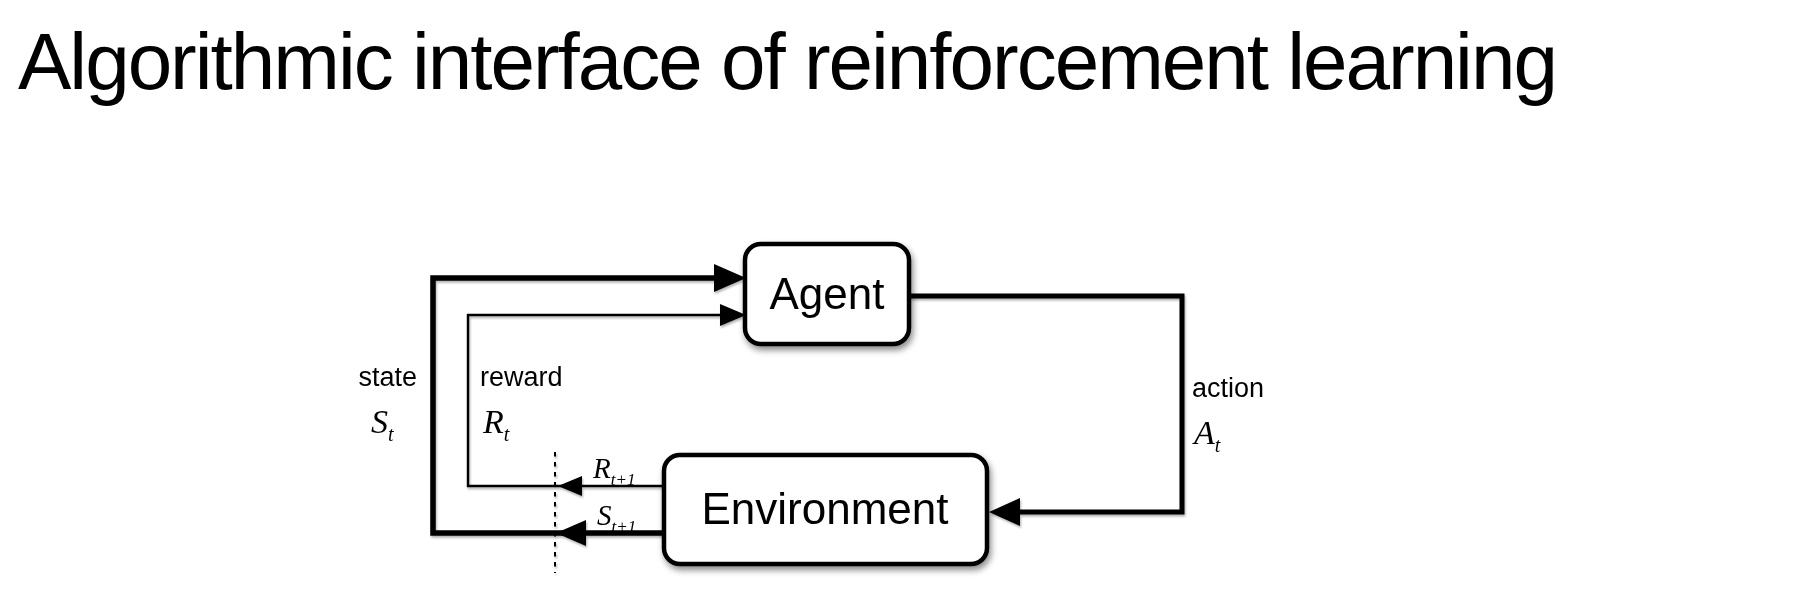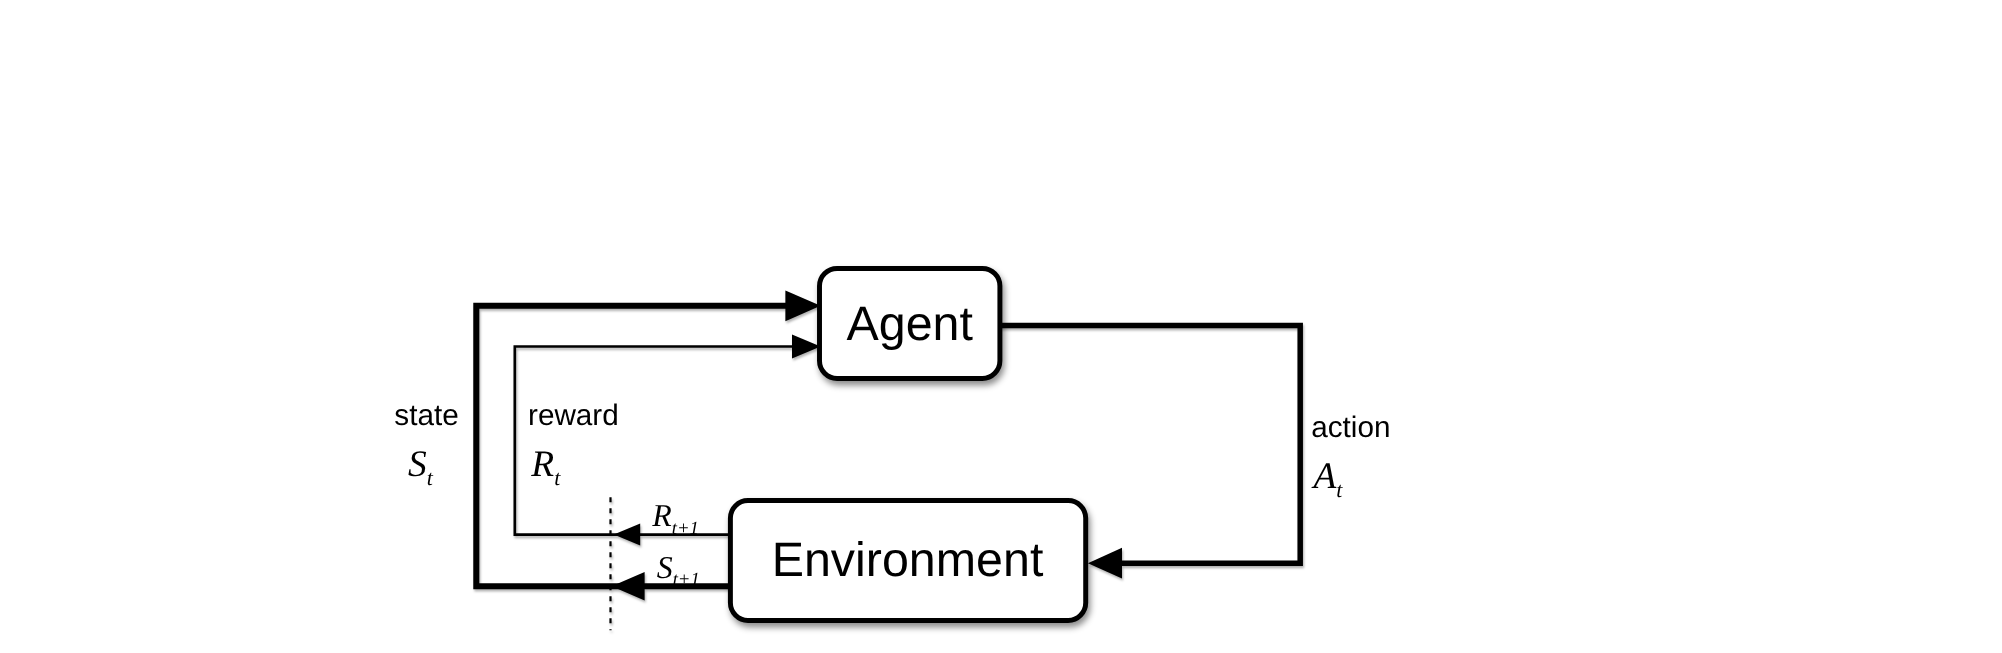--- a/index.html
+++ b/index.html
@@ -64,20 +64,21 @@
     font-size: 29px;
     fill: #000000;
   }
   .math-small .sub { font-size: 17px; }
 </style>
 </head>
 <body>
 
 <div id="slide">
 
+  <div id="slide-title">Algorithmic interface of reinforcement learning</div>
 
   <svg id="diagram" viewBox="0 0 1820 594" xmlns="http://www.w3.org/2000/svg">
 
     <g class="lines">
 
       <path class="thick" d="M 664 533 L 433 533 L 433 278 L 716 278"></path>
       <polygon points="746,278 714,264 714,292"></polygon>
       <polygon points="556,533 586,520 586,546"></polygon>
 
       <path class="thin" d="M 664 486 L 468 486 L 468 315 L 722 315"></path>

